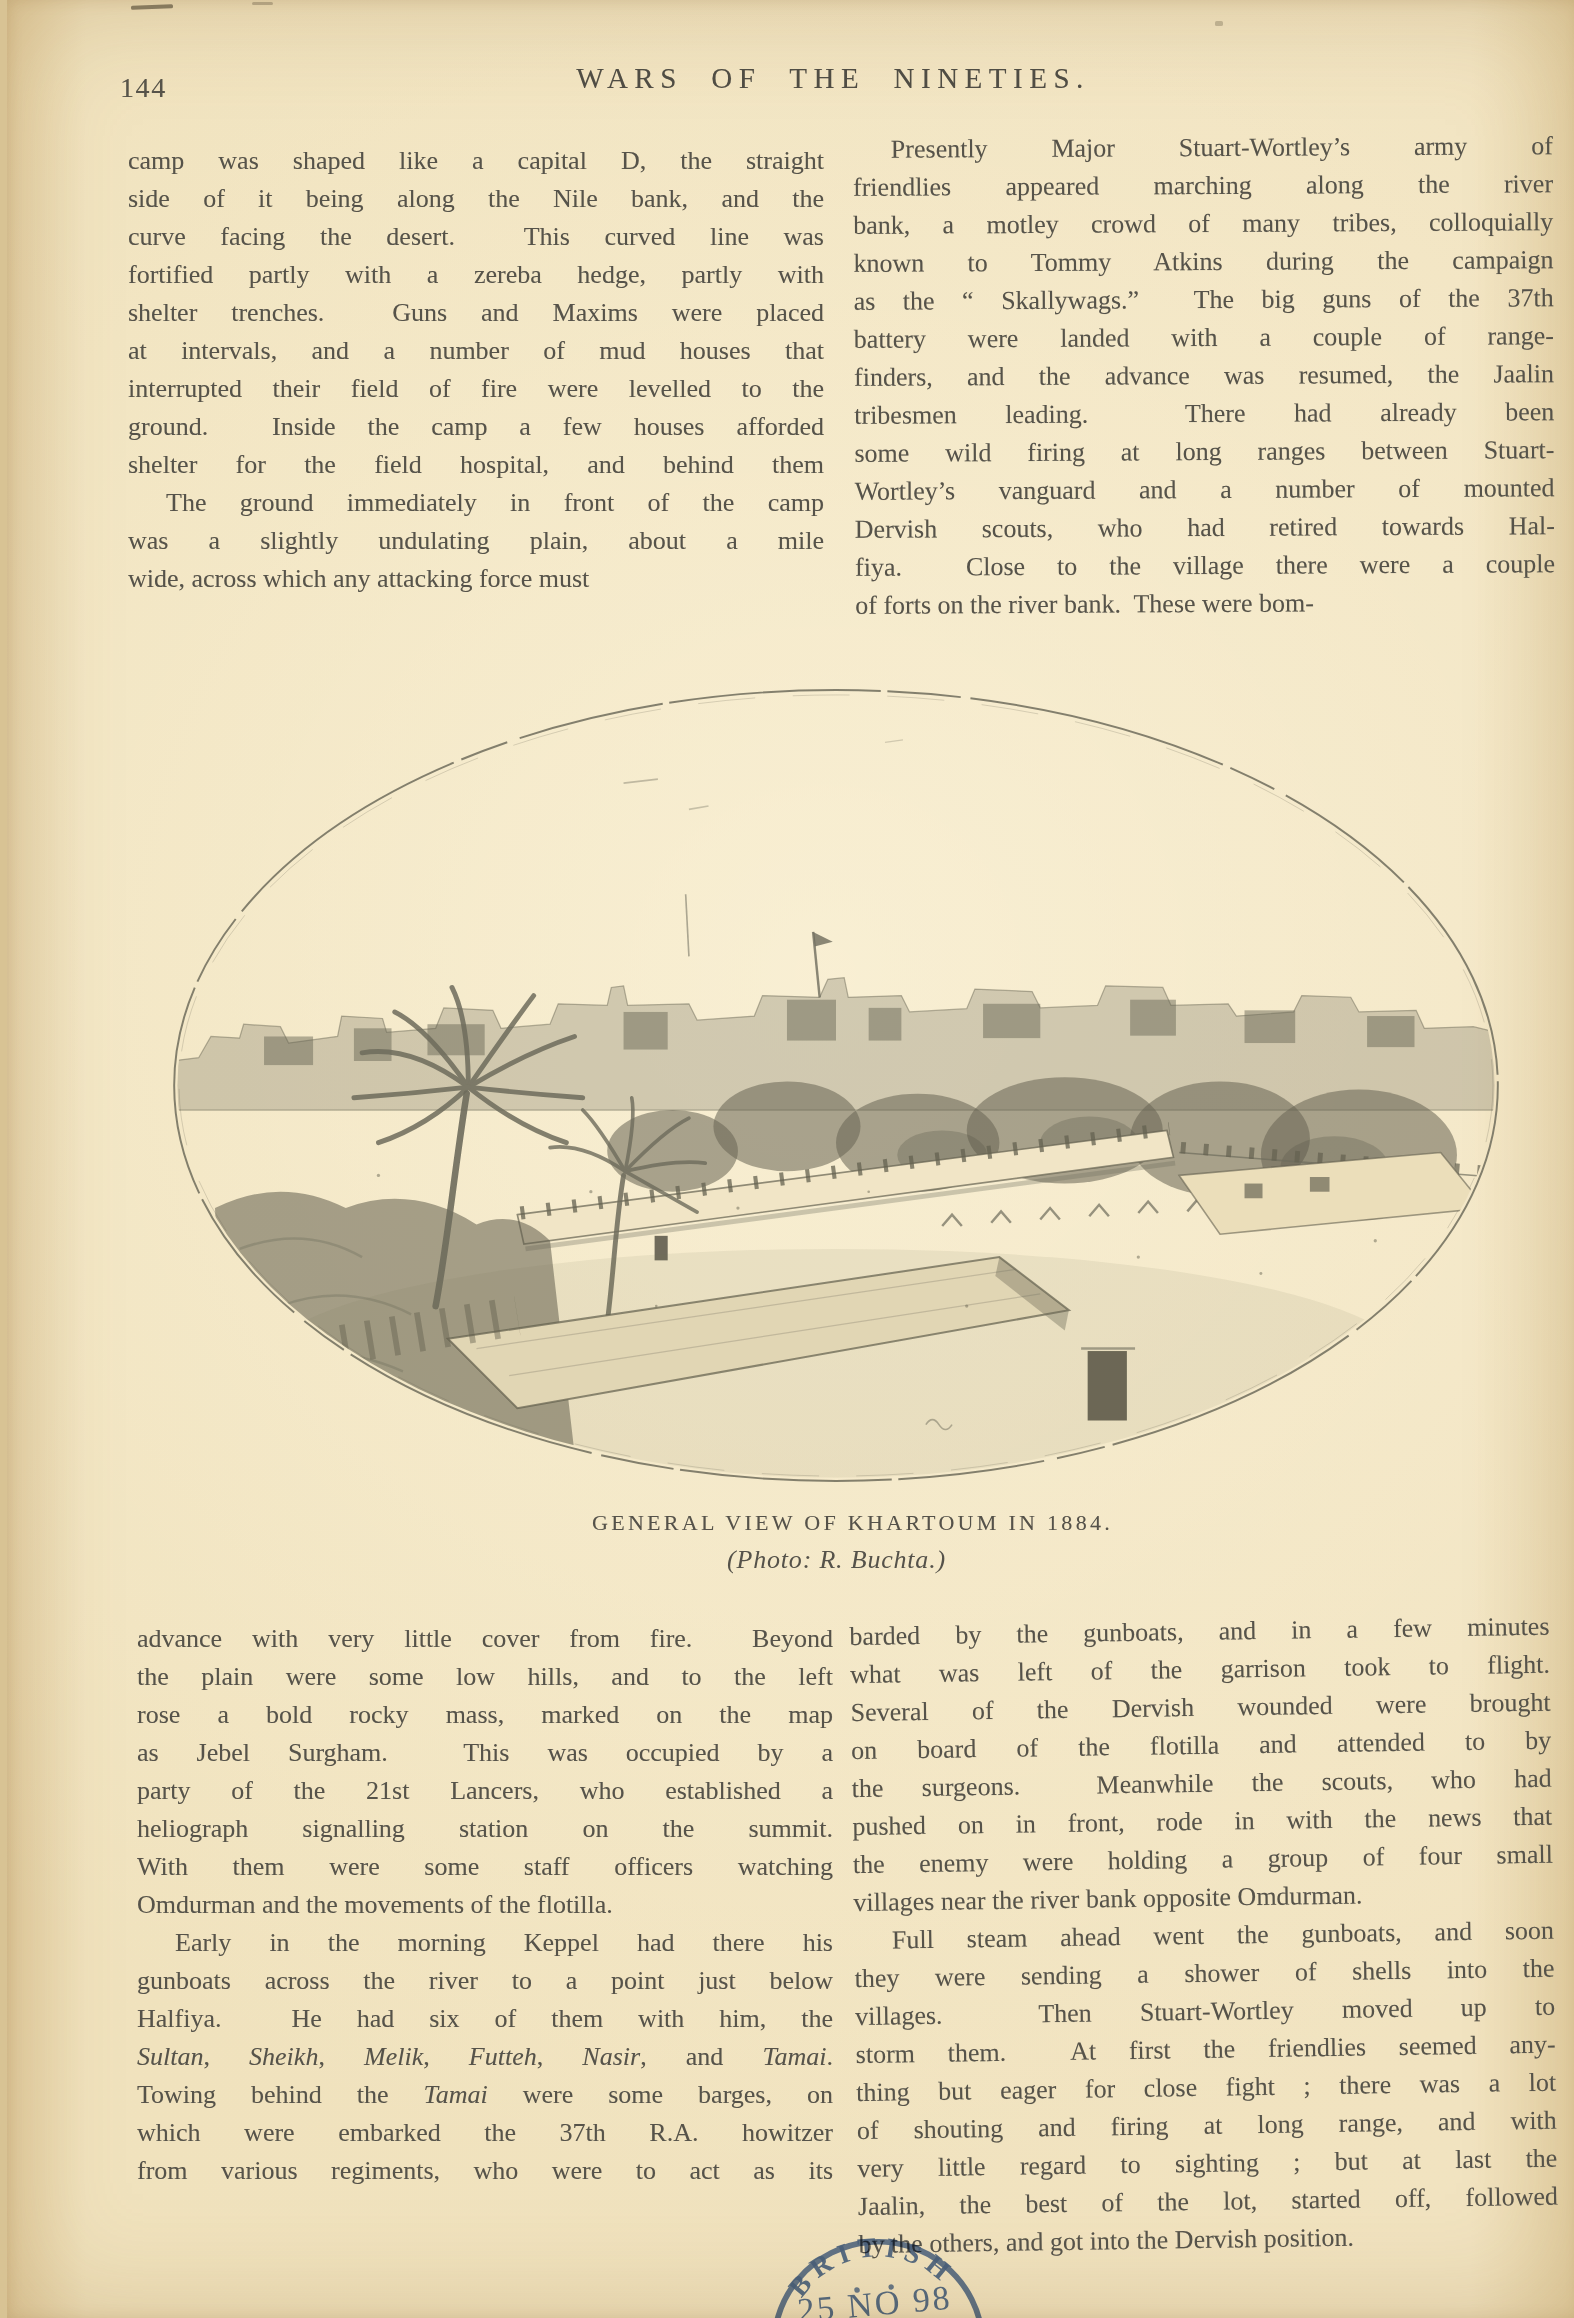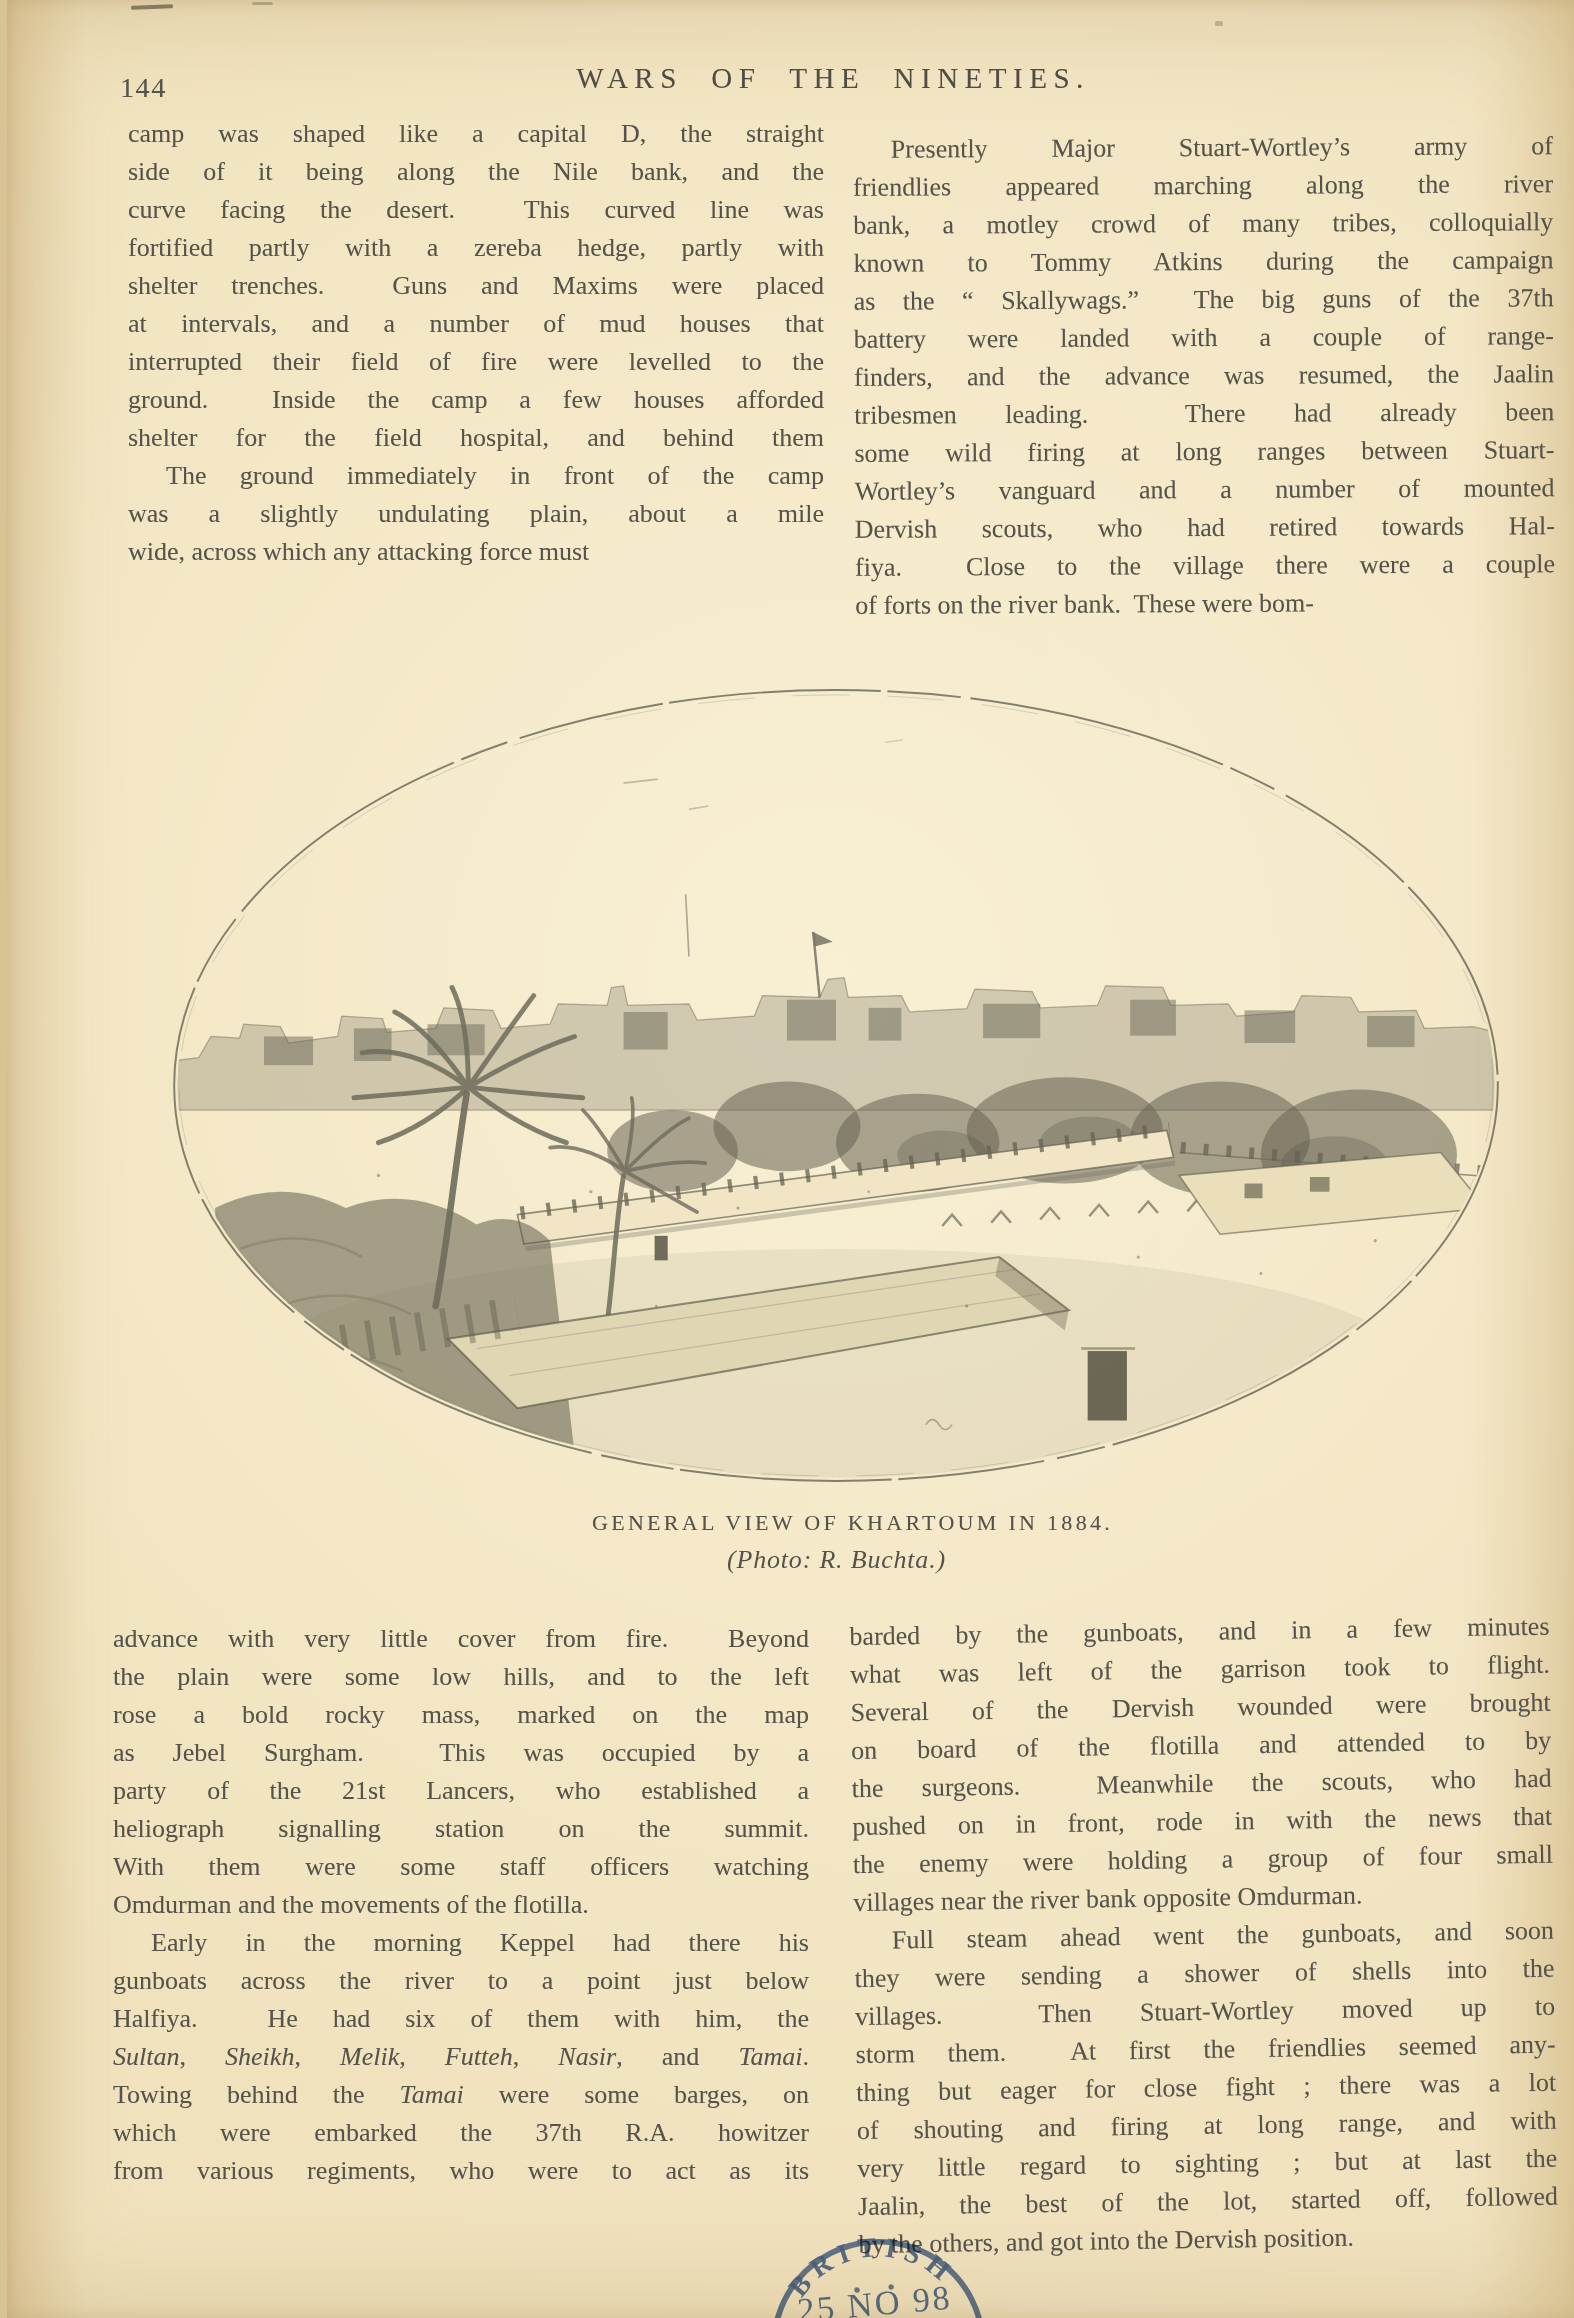--- a/index.html
+++ b/index.html
@@ -38,23 +38,23 @@
   
   .col{position:absolute;font-size:26px;}
   .line{
     min-height:38px;line-height:38px;
     text-align:justify;text-align-last:justify;text-justify:inter-word;
     white-space:pre-wrap;
     text-shadow:0.2px 0.2px 0.5px rgba(80,76,66,.22);
   }
   .line.last{text-align-last:left;}
   .line.indent{text-indent:38px;}
-  #col-top-left{left:121px;top:115px;width:696px;font-family:Liberation Serif, serif;}
+  #col-top-left{left:121px;top:142px;width:696px;font-family:Liberation Serif, serif;}
   #col-top-right{left:847px;top:129px;width:700px;transform:rotate(-0.3deg);}
-  #col-bottom-left{left:106px;top:1620px;width:696px;}
+  #col-bottom-left{left:130px;top:1620px;width:696px;}
   #col-bottom-right{left:847px;top:1618px;width:700px;transform:rotate(-0.85deg);transform-origin:0 50%;}
   
   #illustration{position:absolute;left:159px;top:685px;width:1340px;height:801px;}
   #caption{
     position:absolute;left:114px;top:1510px;width:1463px;text-align:center;
     font-size:22px;letter-spacing:3.3px;color:#55524a;
     text-shadow:0.2px 0.2px 0.5px rgba(80,76,66,.25);
   }
   #credit{
     position:absolute;left:98px;top:1545px;width:1463px;text-align:center;

